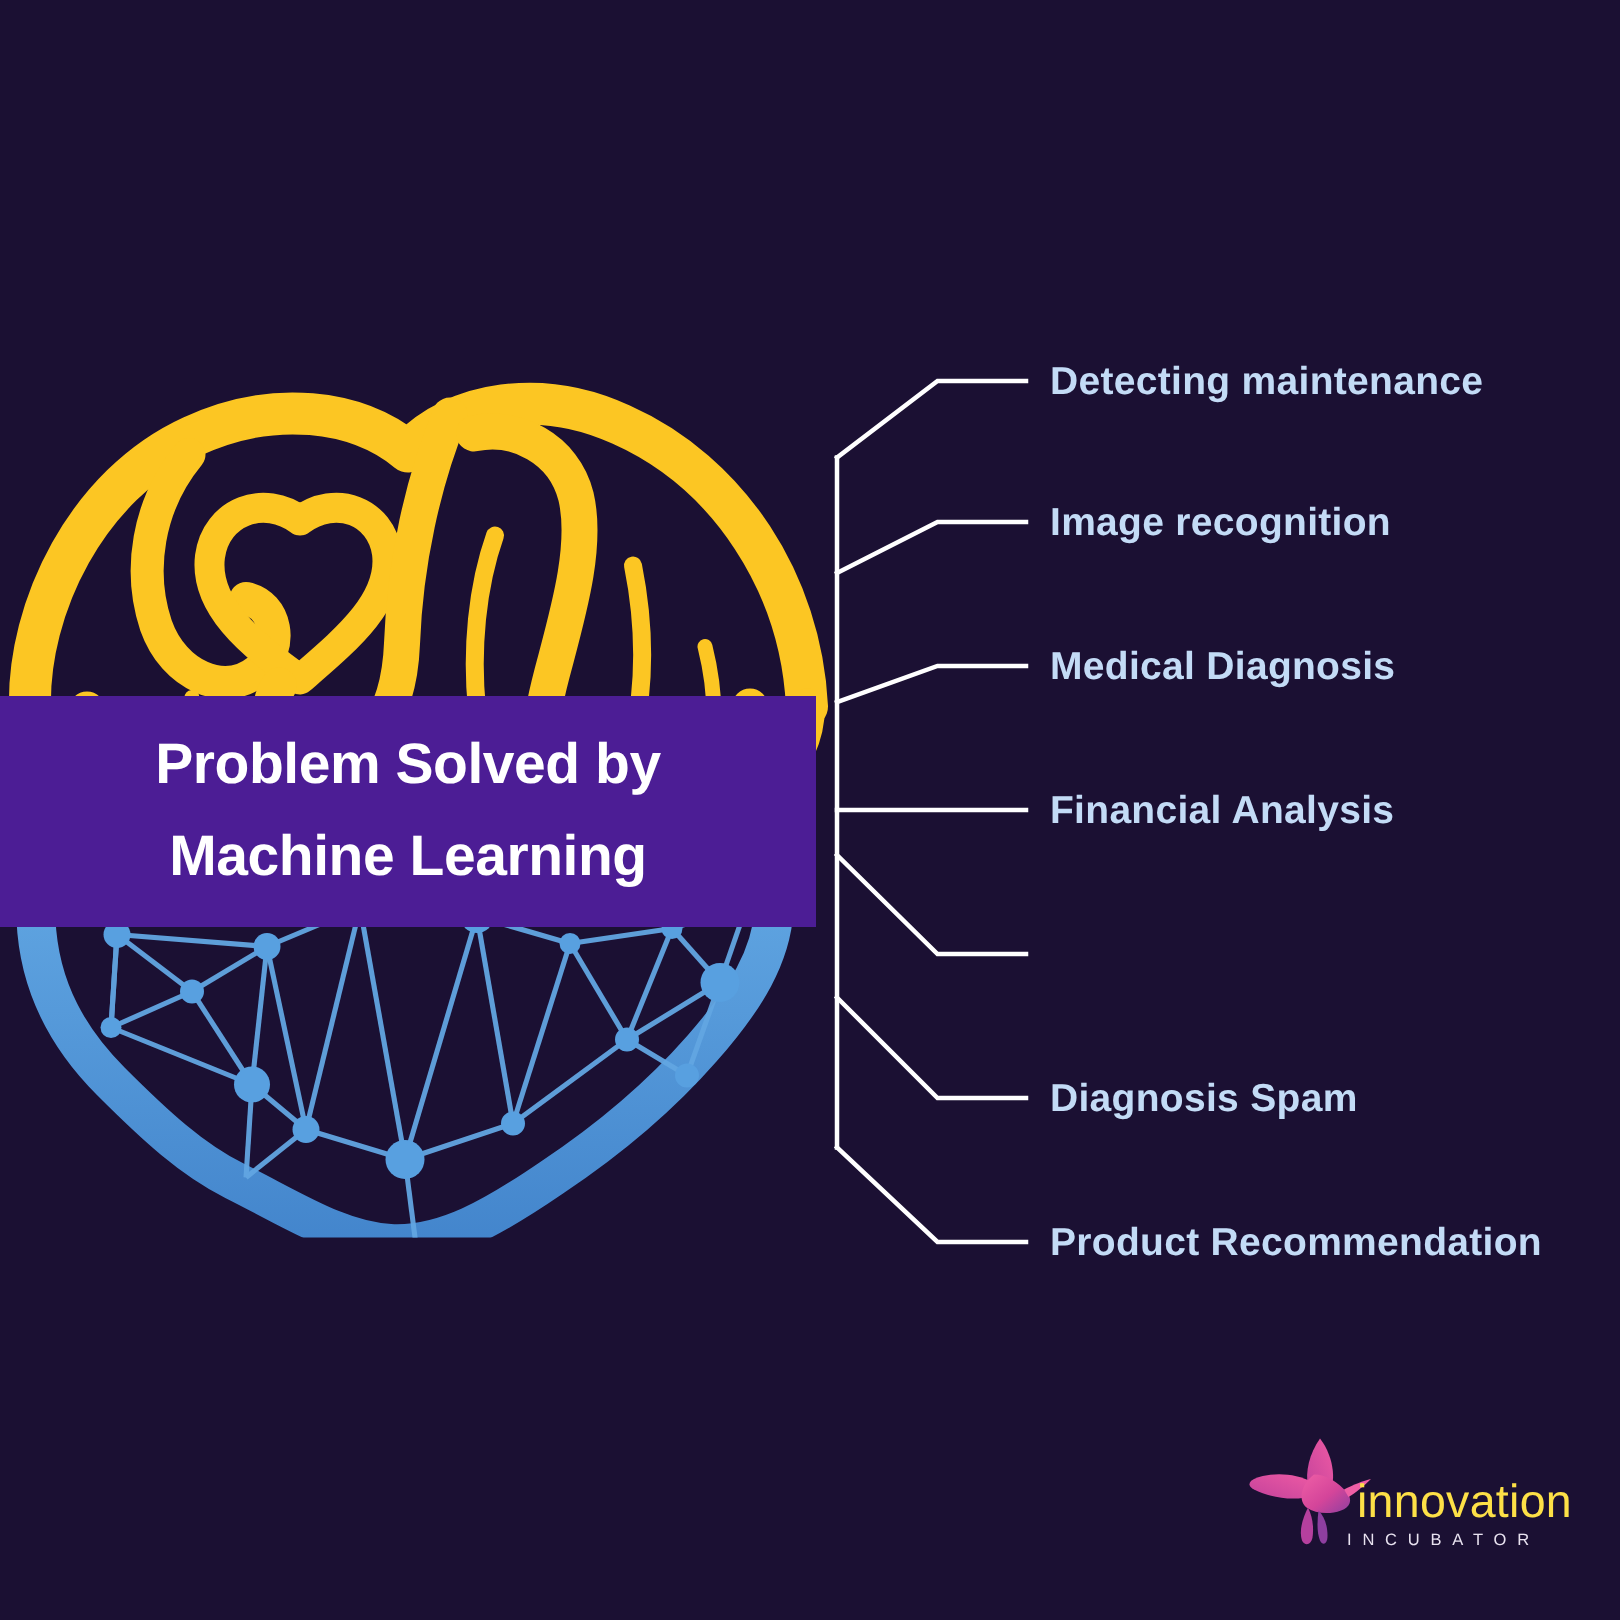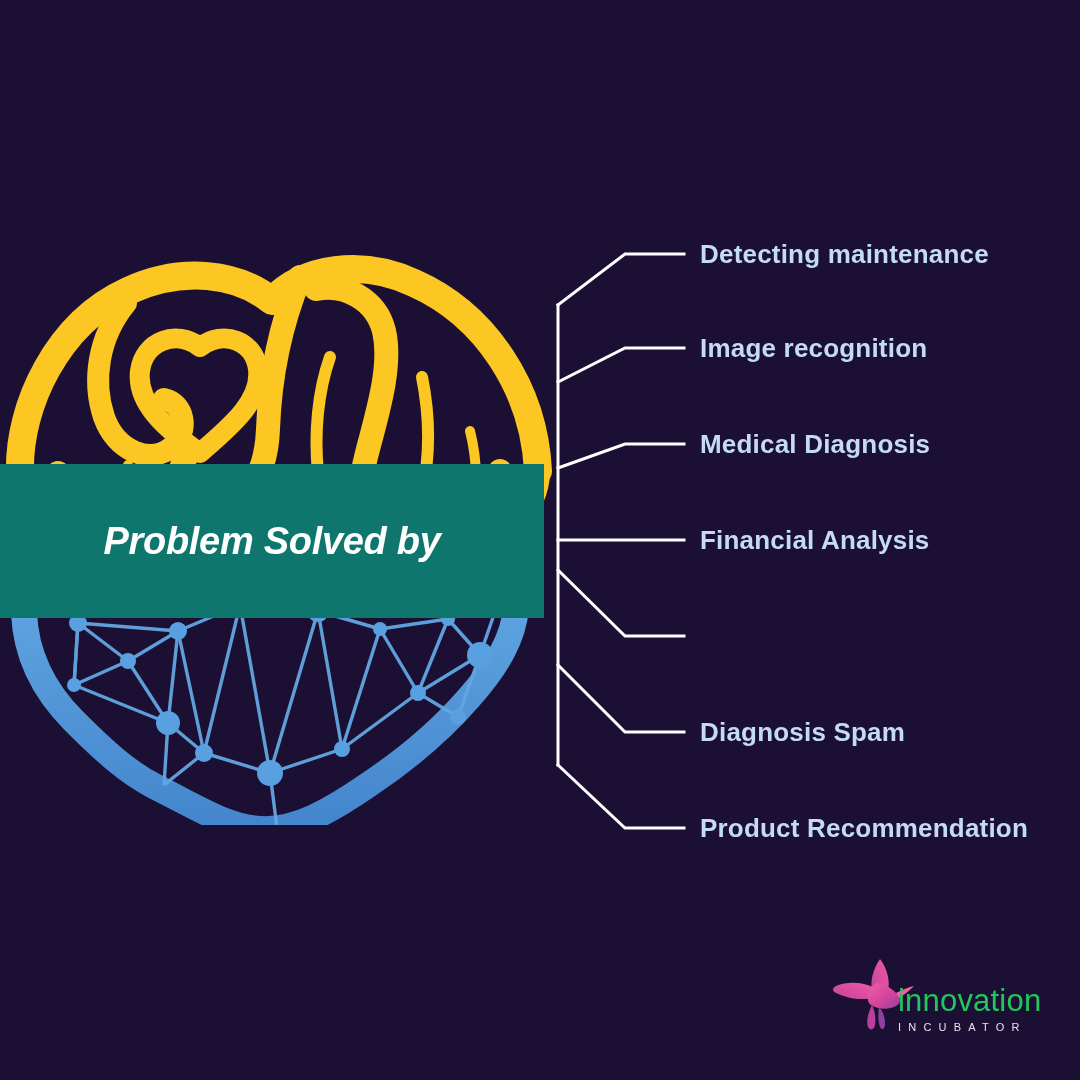--- a/index.html
+++ b/index.html
@@ -27,27 +27,26 @@
   }
   #brain-graphic svg { display: block; }
 
   
   #title-block {
     position: absolute;
     left: 0px;
     top: 464px;
     width: 544px;
     height: 154px;
-    background: #0f766e;
+    background: #4c1d95;
     display: flex;
     flex-direction: column;
     align-items: center;
     justify-content: center;
     z-index: 5;
-    font-style: italic;
   }
   .title-line {
     color: #ffffff;
     font-size: 38px;
     font-weight: bold;
     letter-spacing: -0.3px;
     line-height: 1.6;
     text-align: center;
     white-space: nowrap;
   }
@@ -92,25 +91,26 @@
     width: 86px;
     height: 78px;
   }
   #logo-wordmark {
     position: absolute;
     left: 68px;
     top: 30px;
     width: 150px;
   }
   #logo-name {
-    color: #22c55e;
+    color: #fde047;
     font-size: 31px;
     font-weight: normal;
     line-height: 1;
     letter-spacing: 0.2px;
+    text-align: right;
   }
   #logo-tagline {
     color: #e8e2f0;
     font-size: 11px;
     letter-spacing: 7.2px;
     margin-top: 6px;
     line-height: 1;
   }
 </style>
 </head>
@@ -217,20 +217,21 @@
           <circle cx="480" cy="430" r="13"></circle>
           <circle cx="458" cy="492" r="8"></circle>
           <circle cx="74" cy="460" r="7"></circle>
         </g>
       </g>
     </svg>
   </div>
 
   <div id="title-block">
     <div class="title-line">Problem Solved by</div>
+    <div class="title-line">Machine Learning</div>
   </div>
 
   <svg id="connector-layer" viewBox="0 0 1080 1080" xmlns="http://www.w3.org/2000/svg">
     <g stroke="#ffffff" stroke-width="3" fill="none" stroke-linecap="square">
 
       <path d="M 558 305 L 558 765"></path>
 
       <path d="M 558 305 L 625 254 L 684 254"></path>
 
       <path d="M 558 382 L 625 348 L 684 348"></path>

